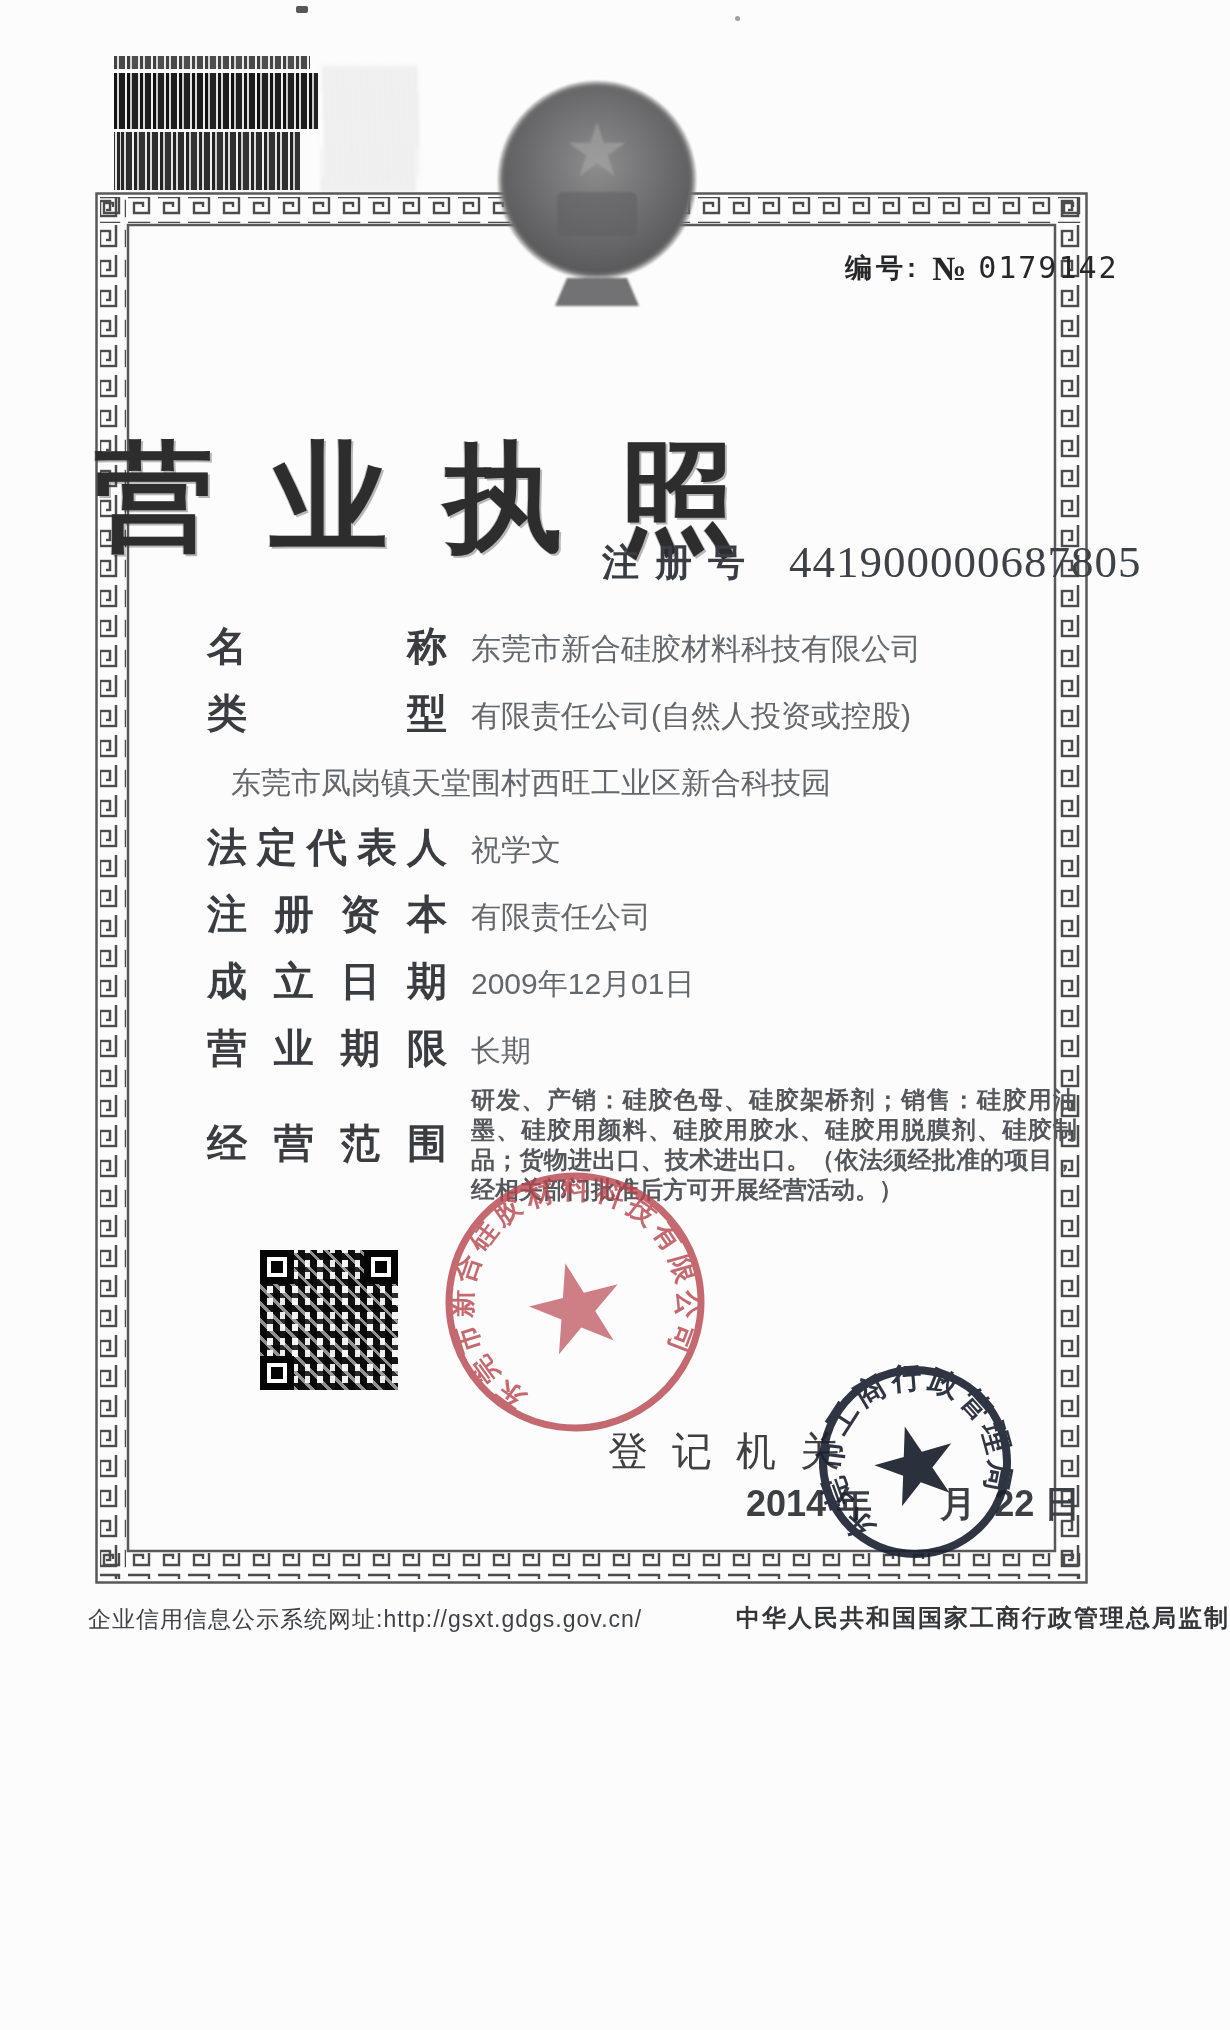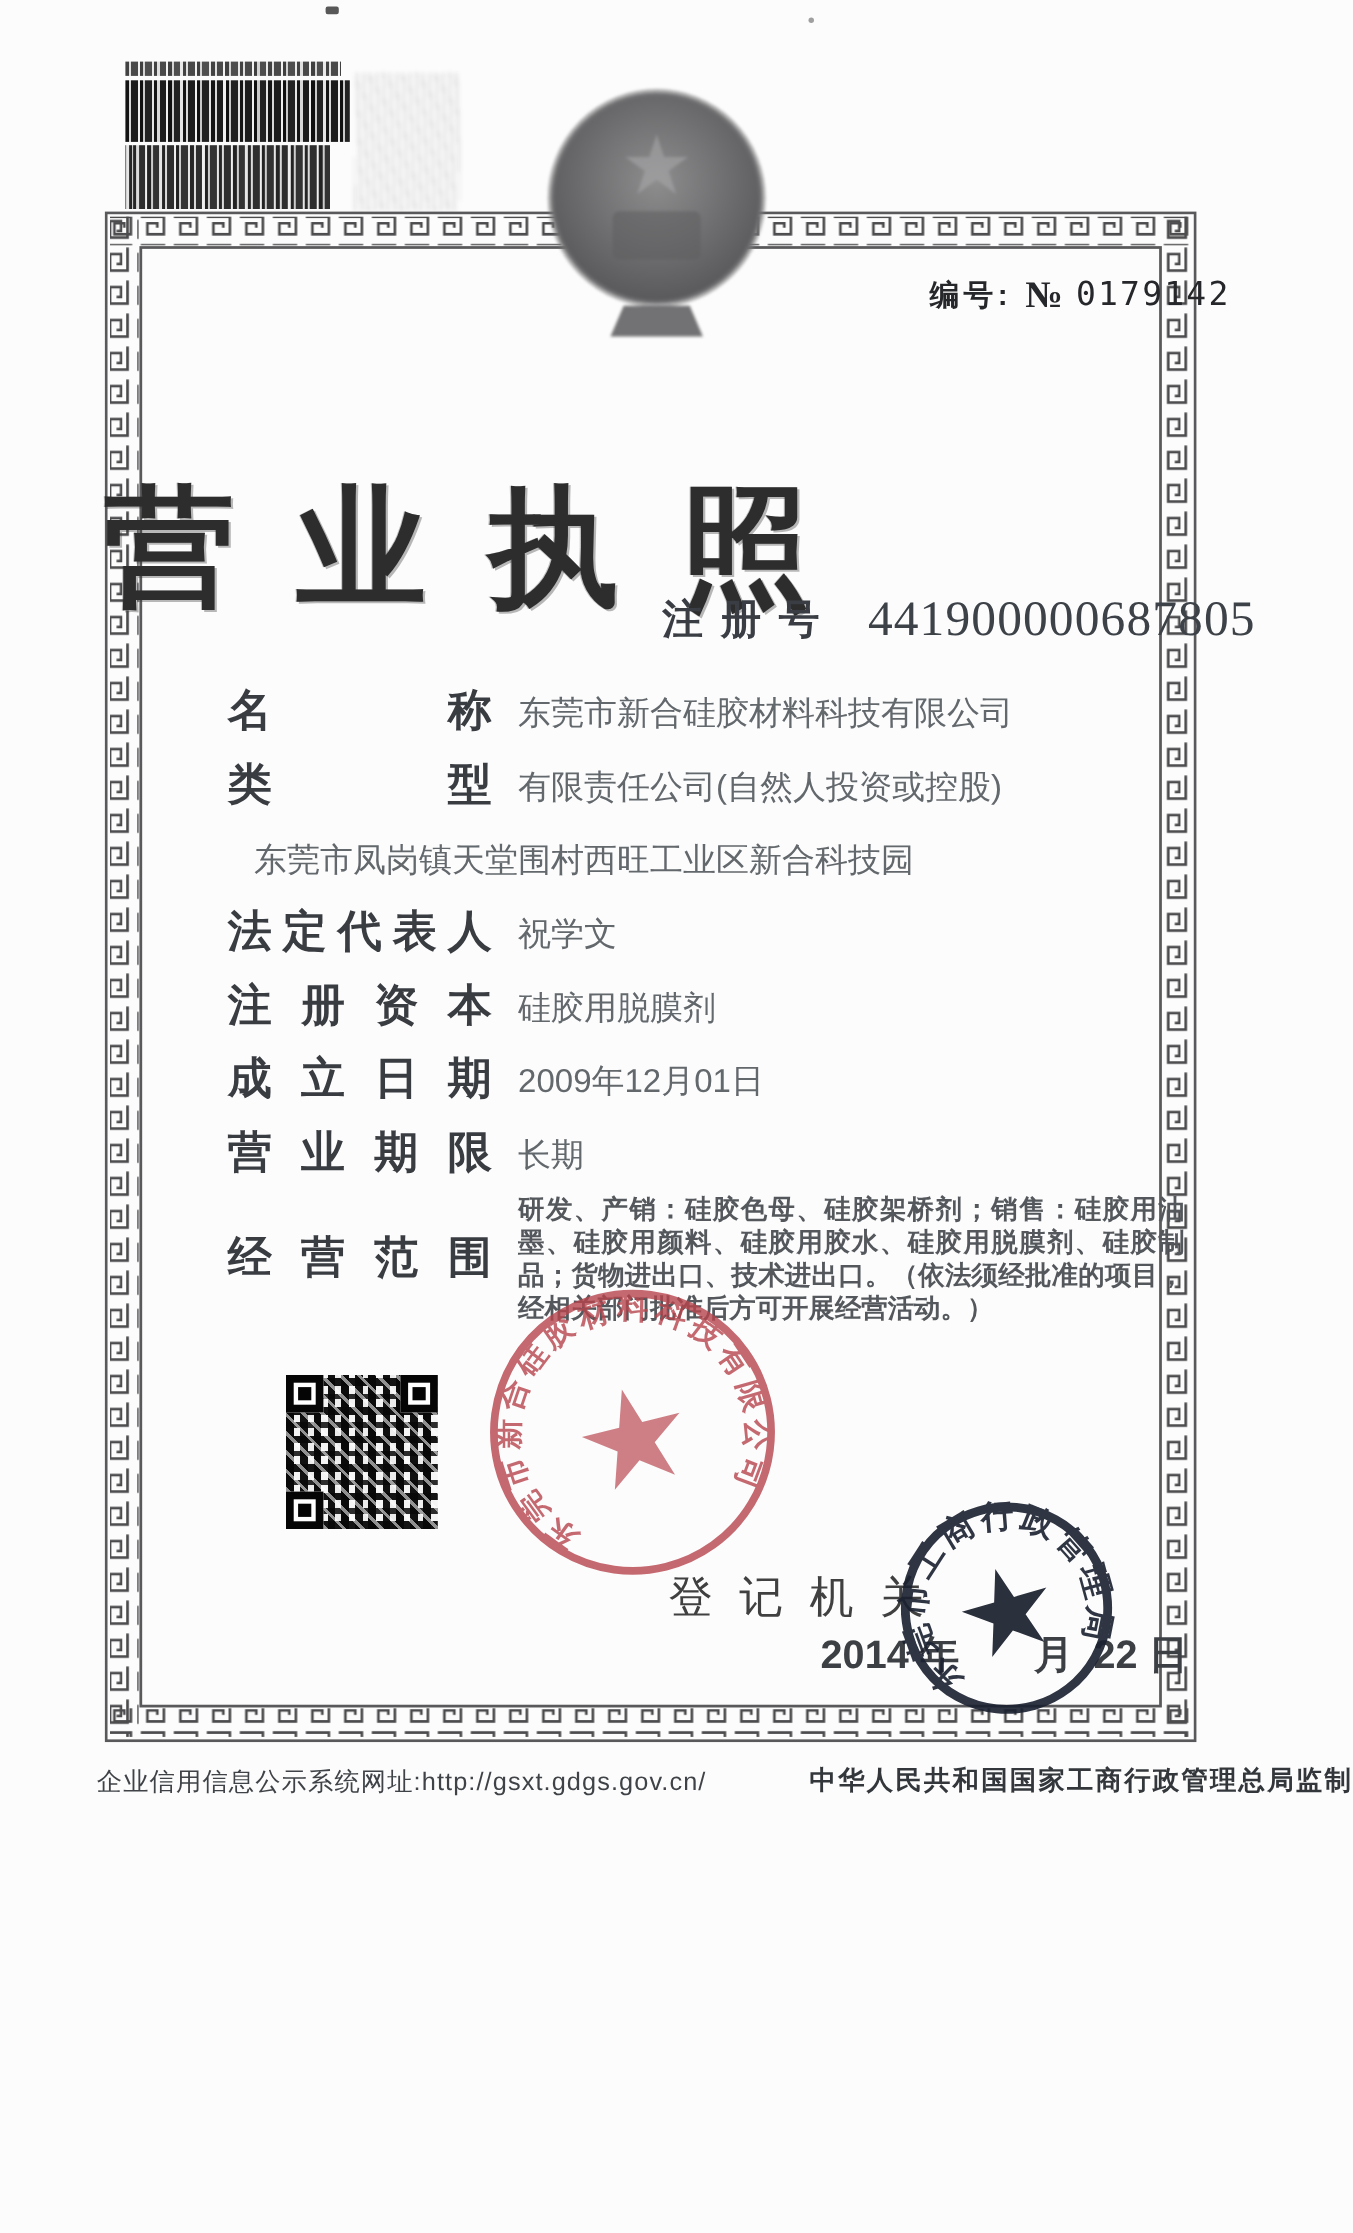--- a/index.html
+++ b/index.html
@@ -133,21 +133,21 @@
   </div>
   <div class="frow">
     <div class="fvalue">东莞市凤岗镇天堂围村西旺工业区新合科技园</div>
   </div>
   <div class="frow">
     <div class="flabel">法定代表人</div>
     <div class="fvalue">祝学文</div>
   </div>
   <div class="frow">
     <div class="flabel">注册资本</div>
-    <div class="fvalue">硅胶用脱膜剂</div>
+    <div class="fvalue">有限责任公司</div>
   </div>
   <div class="frow">
     <div class="flabel">成立日期</div>
     <div class="fvalue">2009年12月01日</div>
   </div>
   <div class="frow">
     <div class="flabel">营业期限</div>
     <div class="fvalue">长期</div>
   </div>
   <div class="frow scope">

